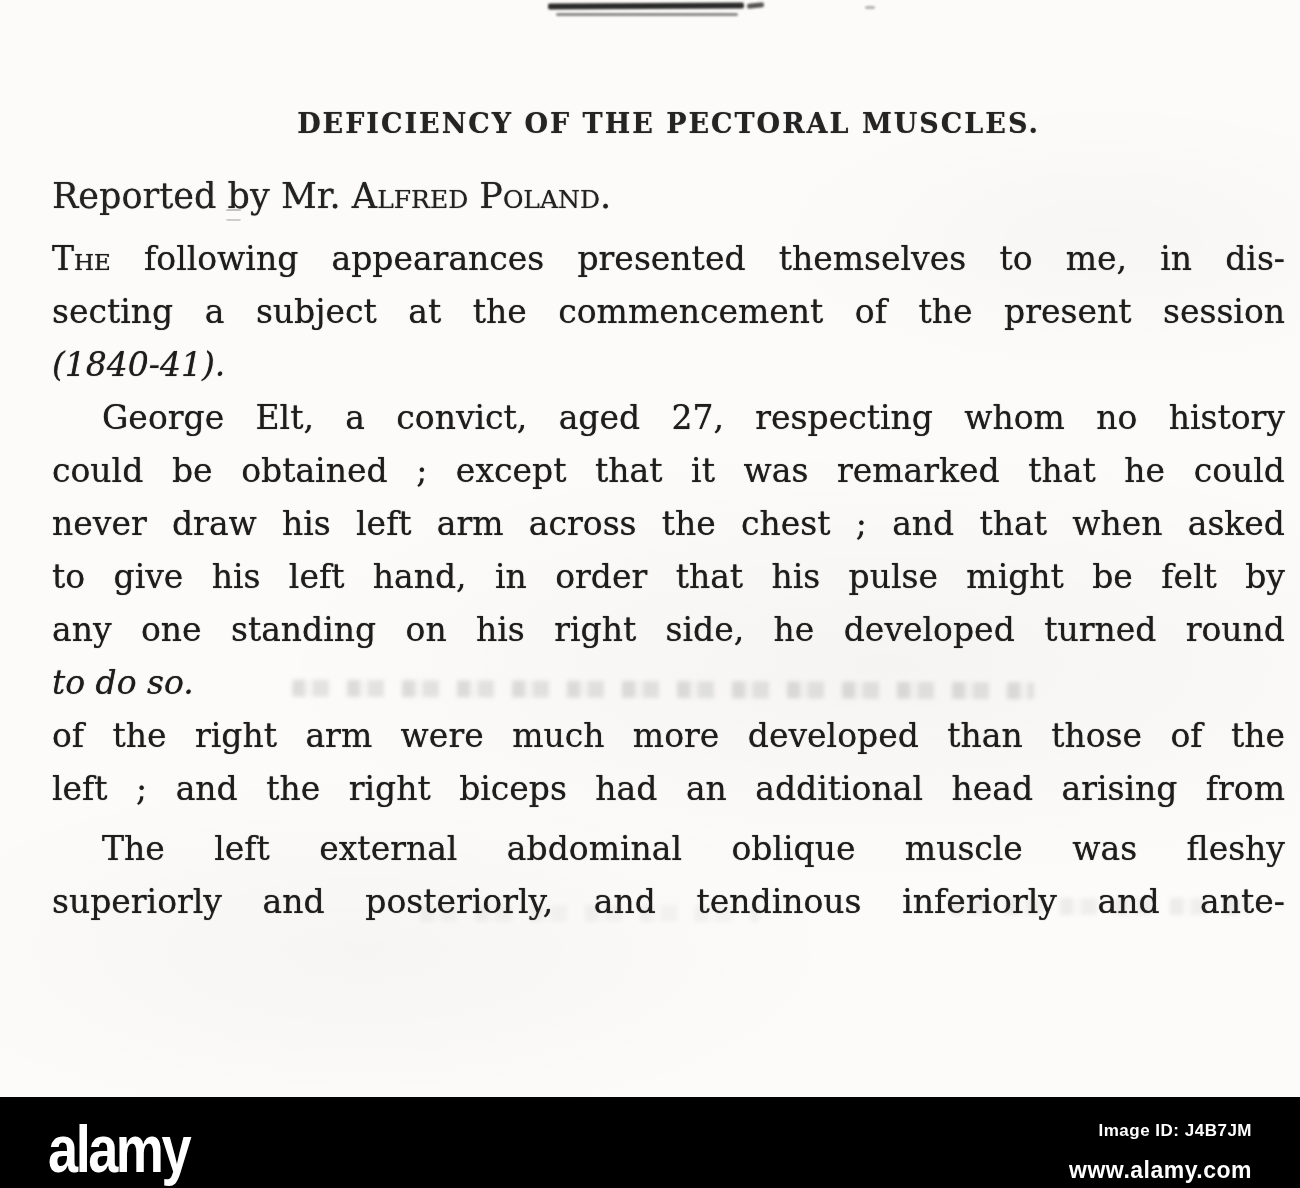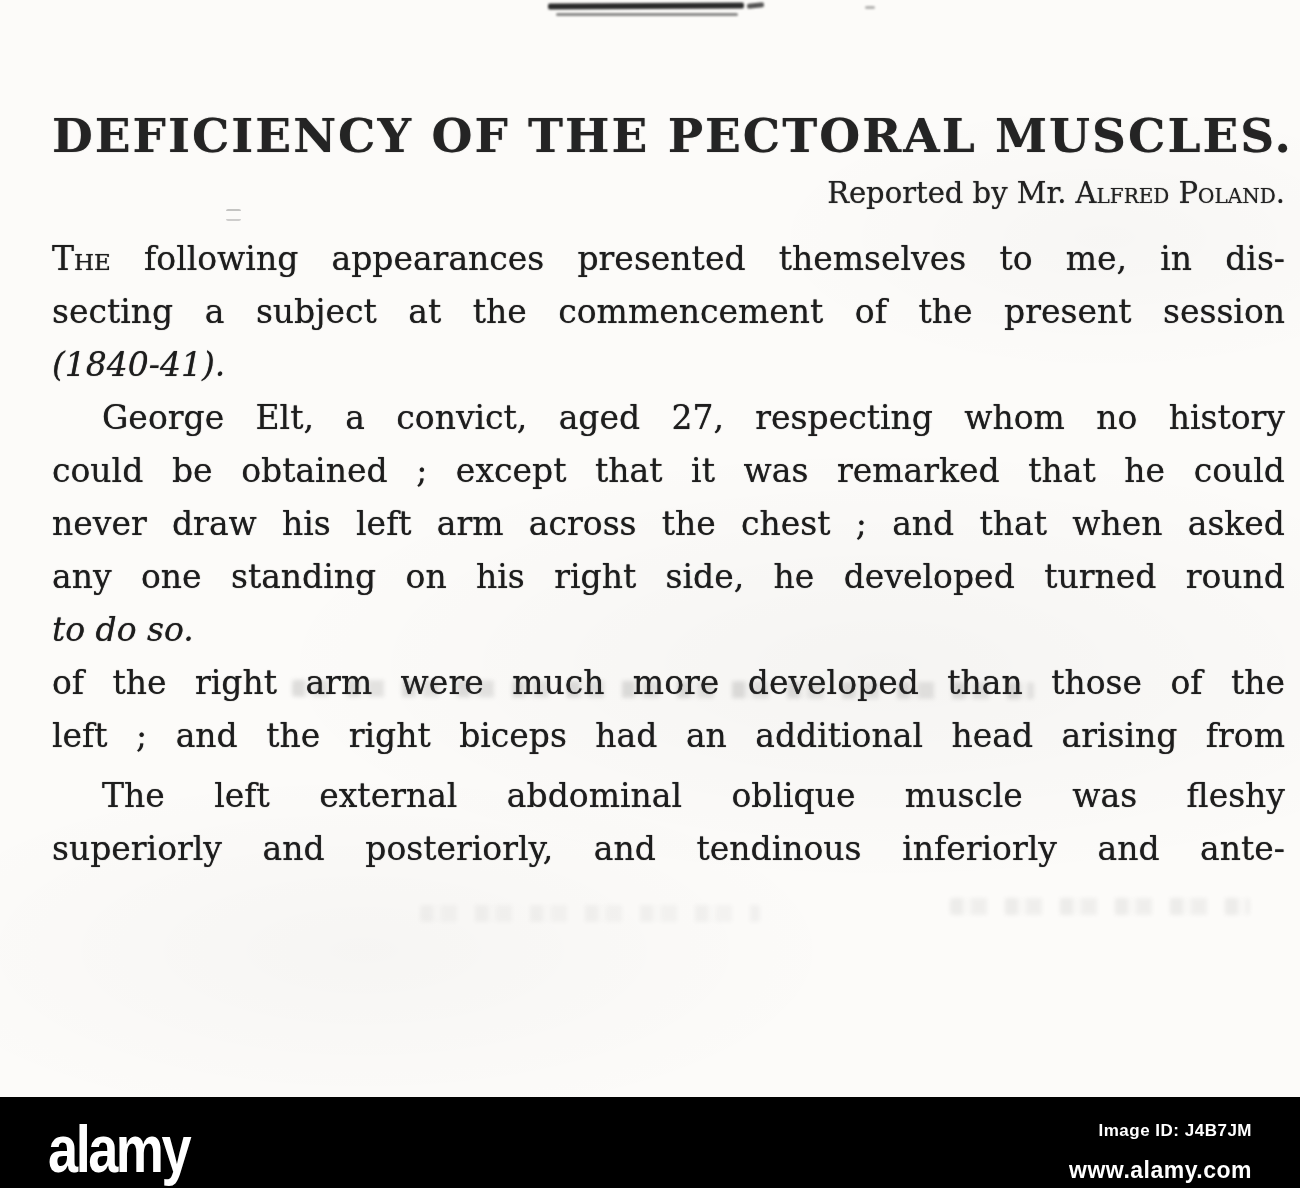--- a/index.html
+++ b/index.html
@@ -20,27 +20,27 @@
   .artifact{position:absolute;background:#2b2b2b;filter:blur(1.1px);border-radius:2px;}
   .a1{left:548px;top:3px;width:196px;height:6px;transform:rotate(-0.3deg);}
   .a2{left:556px;top:13px;width:182px;height:3px;opacity:.55;}
   .a3{left:747px;top:3px;width:17px;height:5px;opacity:.8;transform:rotate(-6deg);}
   .a4{left:865px;top:6px;width:10px;height:3px;opacity:.35;}
   .a5{left:226px;top:209px;width:15px;height:8px;background:none;filter:blur(.6px);
       border-top:2px solid rgba(0,0,0,.22);border-bottom:2px solid rgba(0,0,0,.18);}
 
   .title{
     position:absolute;left:52px;top:108px;width:1233px;margin:0;
-    text-align:center;font-size:47px;font-weight:700;letter-spacing:2px;
+    text-align:center;font-size:27px;font-weight:700;letter-spacing:2px;
     color:#242424;text-shadow:0 0 1px rgba(30,30,30,.55);
     white-space:nowrap;
   }
   .byline{
     position:absolute;left:52px;top:176px;width:1233px;
-    text-align:right;font-size:29px;font-weight:400;
+    text-align:left;font-size:35px;font-weight:400;
     color:#222;text-shadow:0 0 1px rgba(30,30,30,.7);
     white-space:nowrap;
   }
   .sc{font-variant:small-caps;}
 
   .body-text{
     position:absolute;left:52px;top:232px;width:1233px;
     font-size:33px;line-height:53px;
     color:#1d1d1d;text-shadow:0 0 .9px rgba(25,25,25,.8);
   }
@@ -91,20 +91,21 @@
 
   <div class="byline"><span>Reported by Mr. </span><span class="sc">Alfred Poland</span><span>.</span></div>
 
   <div class="body-text">
     <div class="ln"><span class="sc">The</span><span> following appearances presented themselves to me, in dis-</span></div>
     <div class="ln">secting a subject at the commencement of the present session</div>
     <div class="ln last">(1840-41).</div>
     <div class="ln indent">George Elt, a convict, aged 27, respecting whom no history</div>
     <div class="ln">could be obtained ; except that it was remarked that he could</div>
     <div class="ln">never draw his left arm across the chest ; and that when asked</div>
+    <div class="ln">to give his left hand, in order that his pulse might be felt by</div>
     <div class="ln">any one standing on his right side, he developed turned round</div>
     <div class="ln last">to do so.</div>
     <div class="ln">of the right arm were much more developed than those of the</div>
     <div class="ln">left ; and the right biceps had an additional head arising from</div>
     <div class="ln indent sp">The left external abdominal oblique muscle was fleshy</div>
     <div class="ln">superiorly and posteriorly, and tendinous inferiorly and ante-</div>
   </div>
 
   <div class="ghost g1"></div>
   <div class="ghost g2"></div>

